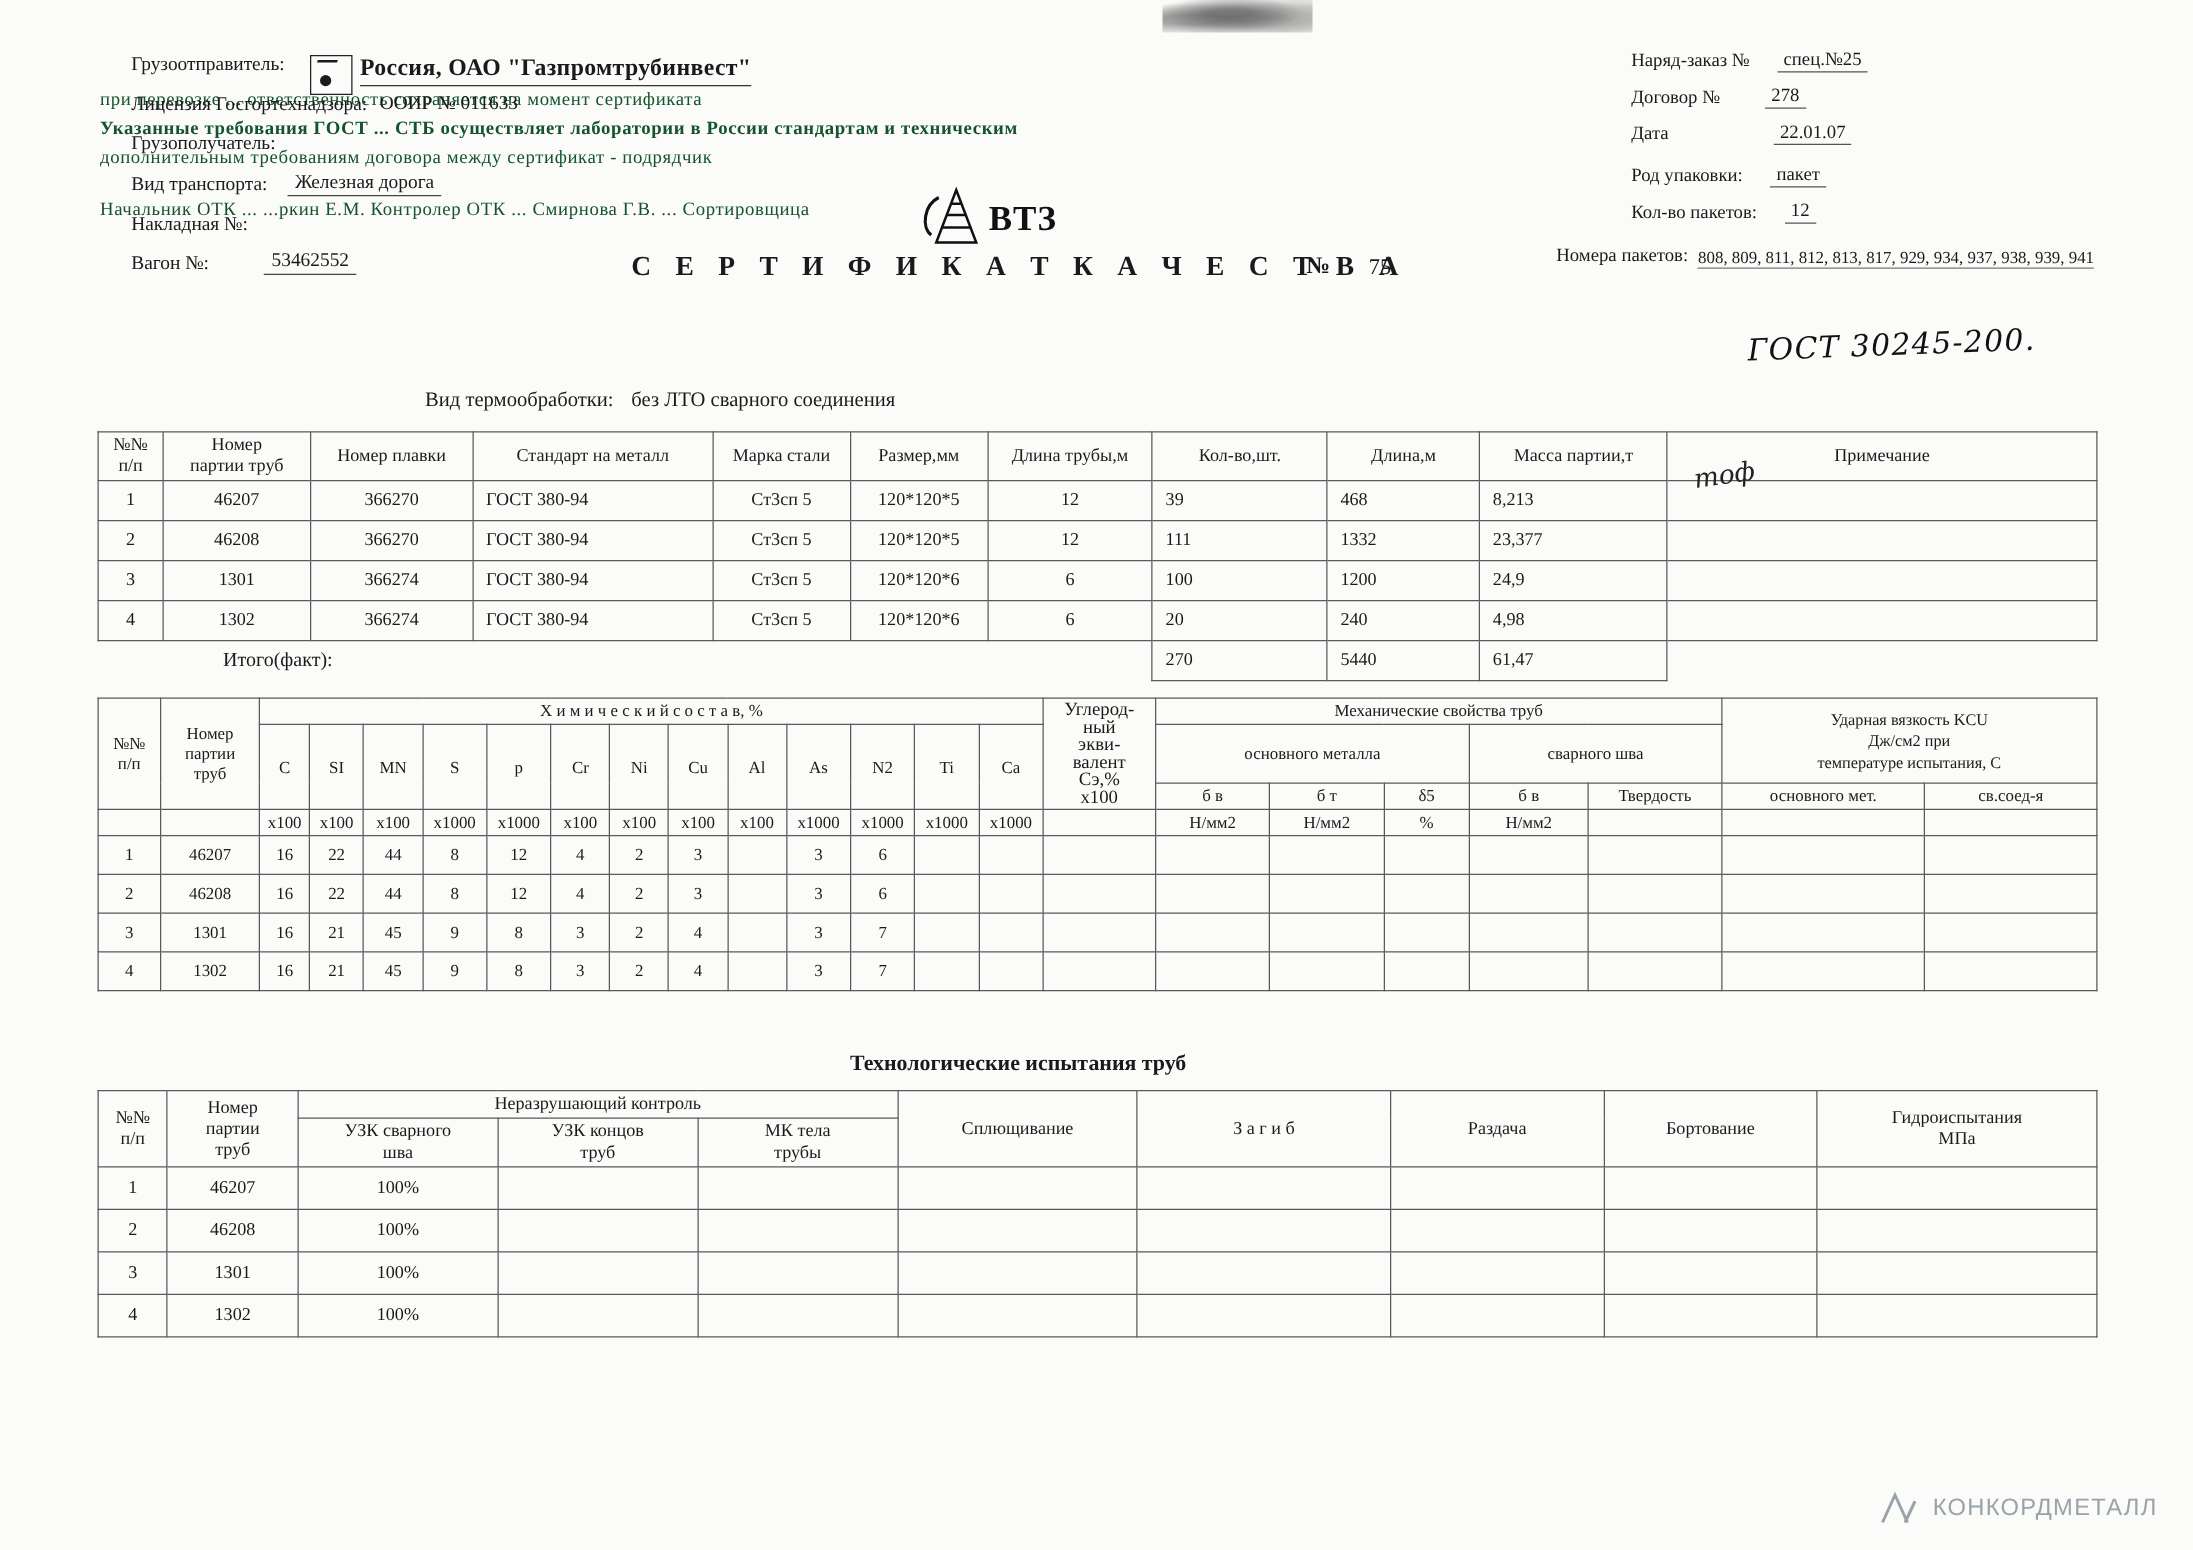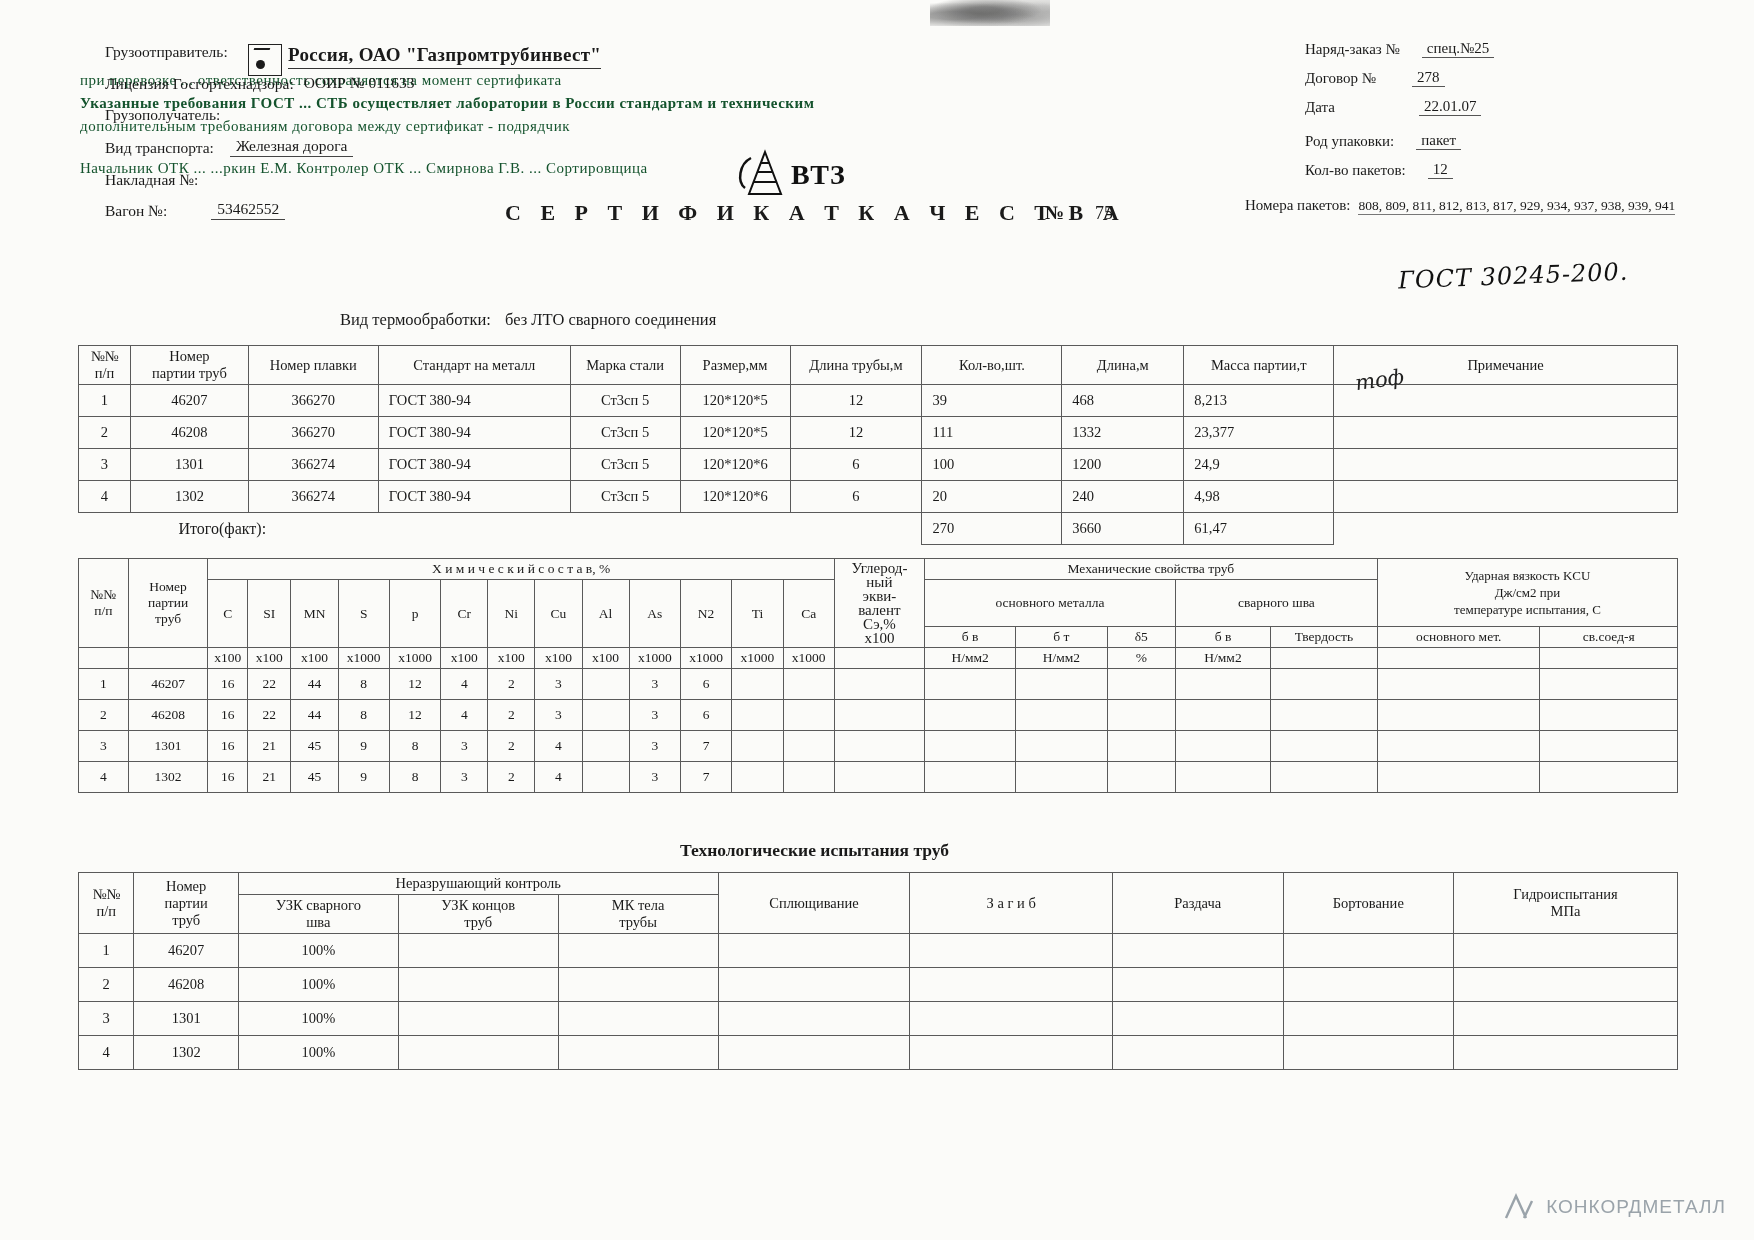--- a/index.html
+++ b/index.html
@@ -301,21 +301,21 @@
         <td>6</td>
         <td class="left">20</td>
         <td class="left">240</td>
         <td class="left">4,98</td>
         <td></td>
       </tr>
       <tr>
         <td class="nb"></td>
         <td class="nb left" colspan="6" style="text-align:left;padding-left:48px;font-size:16px;">Итого(факт):</td>
         <td class="left">270</td>
-        <td class="left">3660</td>
+        <td class="left">5440</td>
         <td class="left">61,47</td>
         <td class="nb"></td>
       </tr>
     </tbody>
   </table>
   <div class="stamp-tef">тоф</div>
 
   <table class="t2">
     <colgroup>
       <col style="width:52px">

